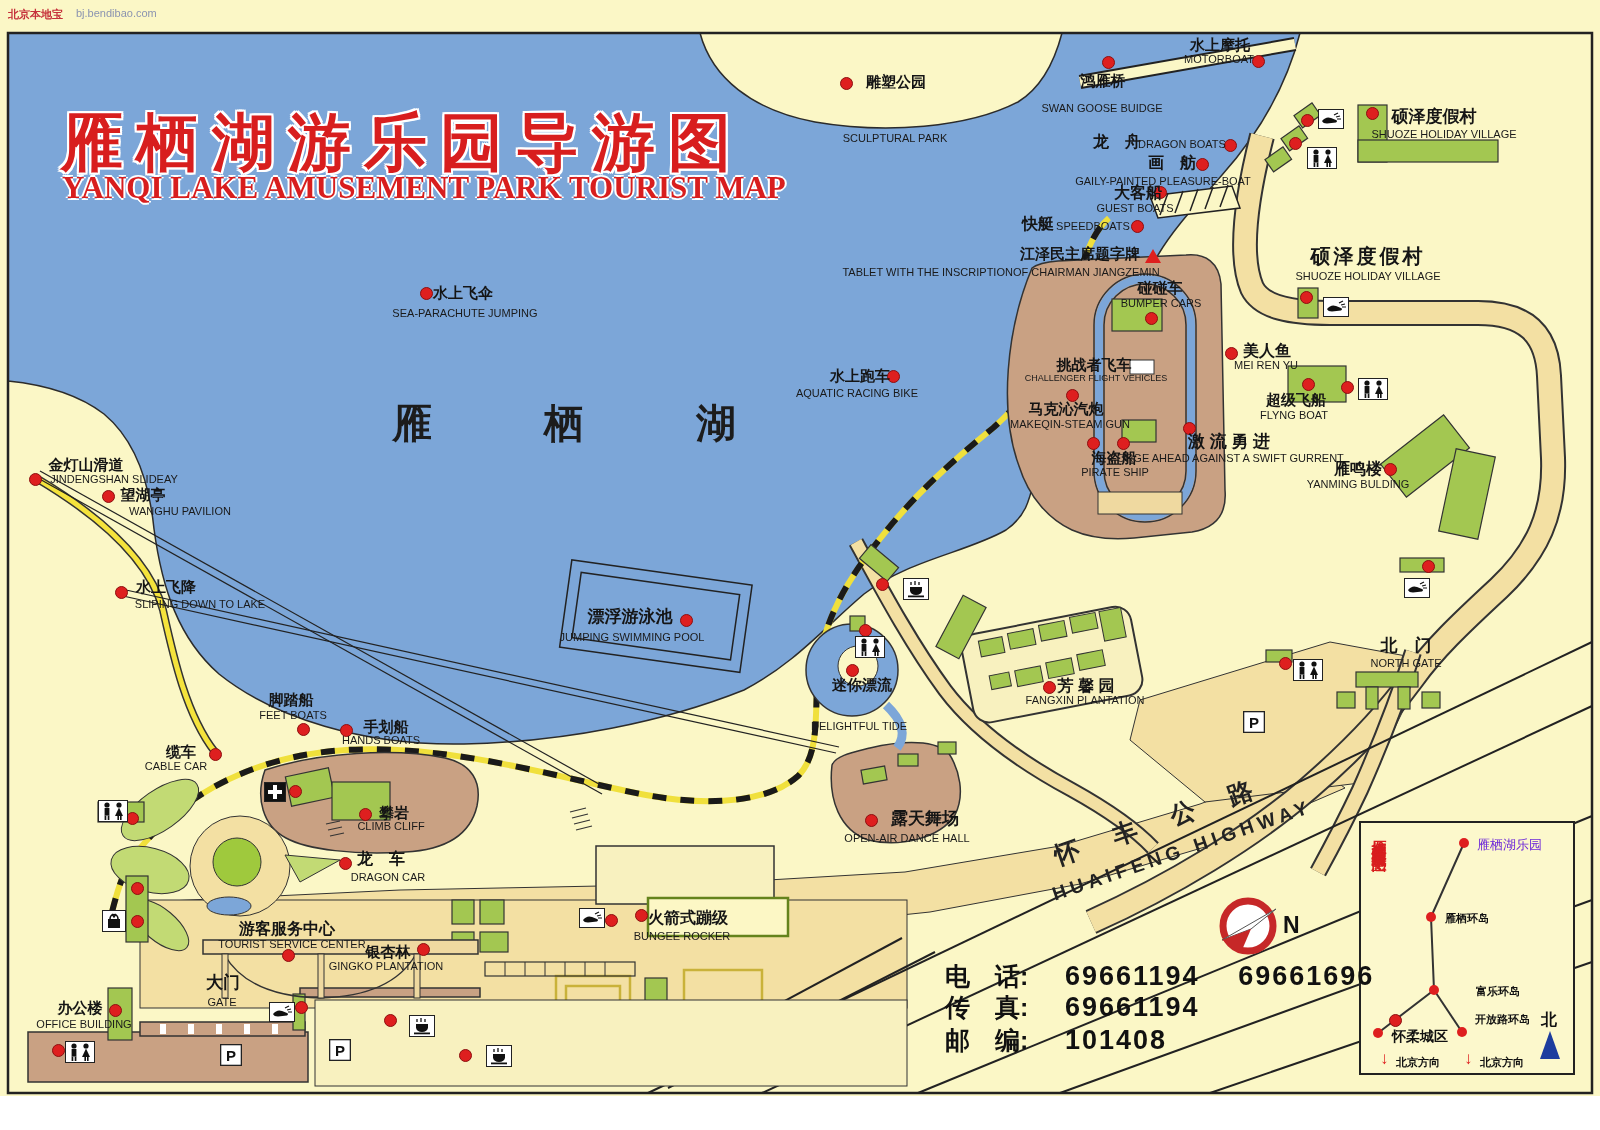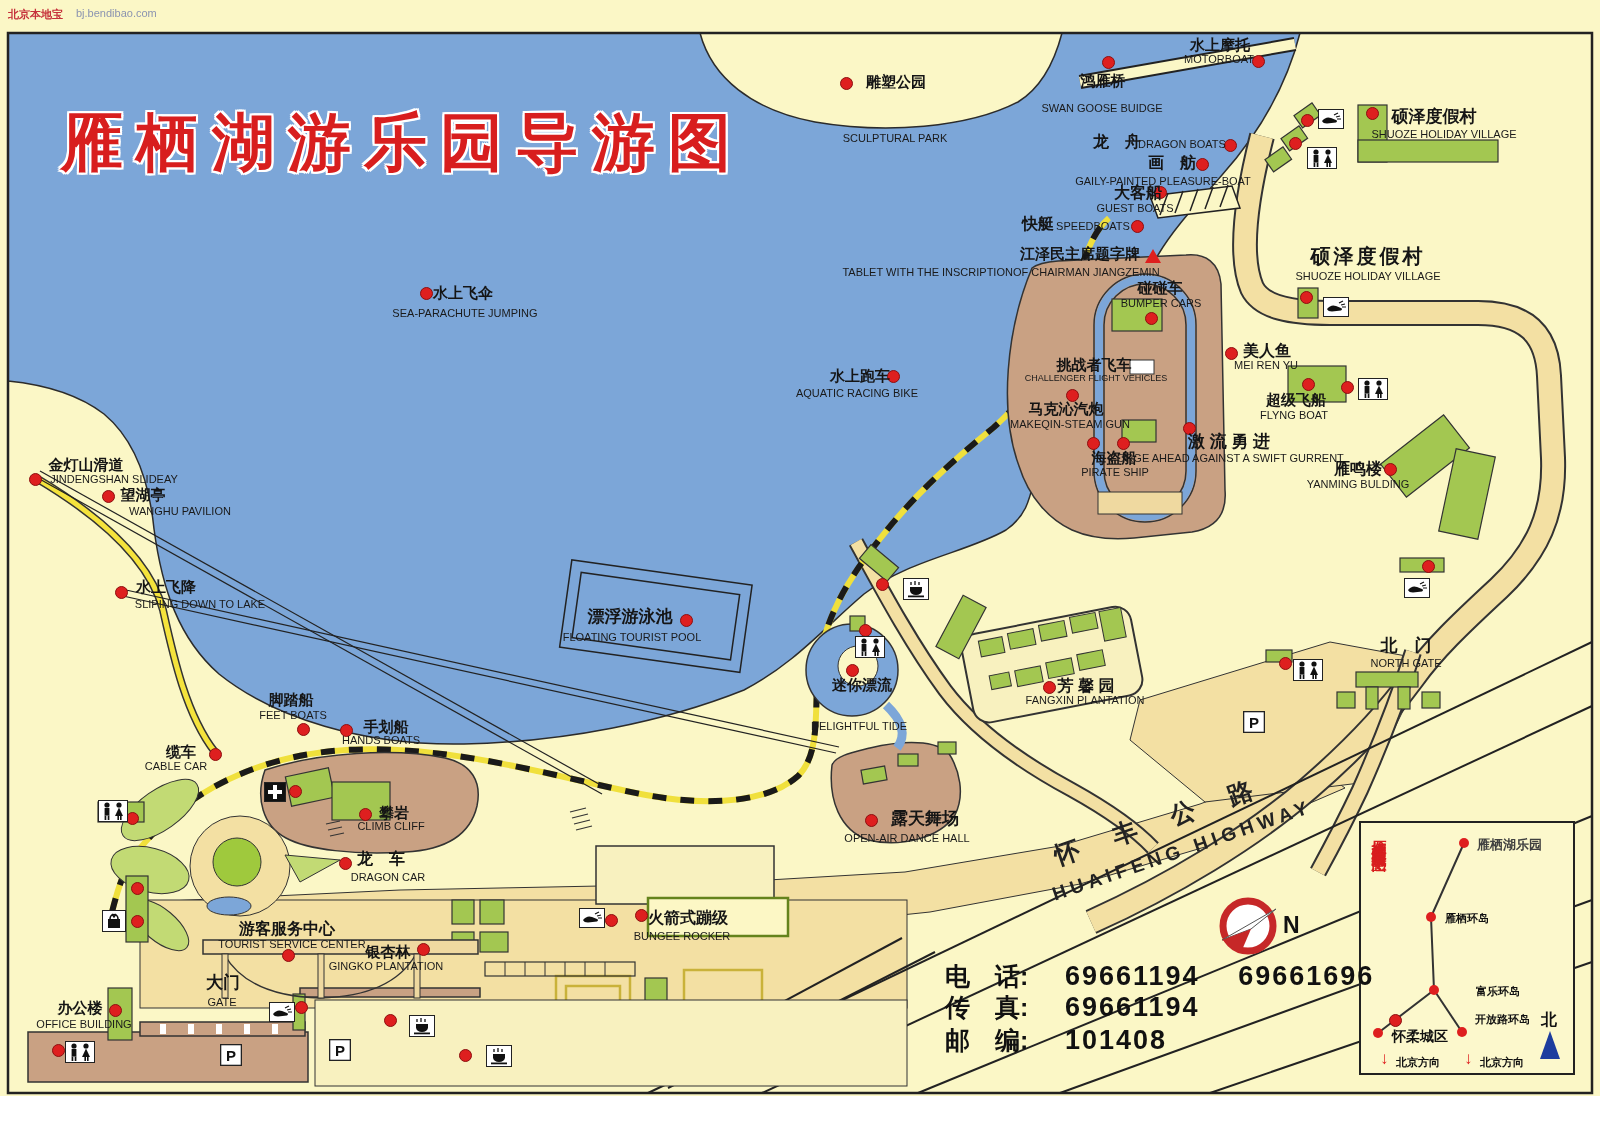--- a/index.html
+++ b/index.html
@@ -26,21 +26,21 @@
   #highway-en{font-size:19px;font-weight:bold;color:#222;letter-spacing:5px;white-space:nowrap;margin-top:8px;}
   #compass-n{position:absolute;left:1283px;top:912px;font-size:23px;font-weight:bold;color:#111;}
   #contact{position:absolute;left:945px;top:958px;color:#111;}
   .c-row{height:33px;white-space:nowrap;}
   .c-label{display:inline-block;width:112px;font-size:25px;font-weight:bold;}
   .c-value{font-size:27px;font-weight:bold;letter-spacing:2px;margin-left:8px;}
   #inset-title{position:absolute;left:1368px;top:828px;writing-mode:vertical-rl;text-orientation:upright;
     font-size:15px;line-height:22px;font-weight:bold;color:#D81E1E;letter-spacing:2px;height:176px;}
   .inode{position:absolute;font-size:11px;font-weight:bold;color:#111;white-space:nowrap;}
   .inode.big{font-size:14px;}
-  .idest{position:absolute;font-size:13px;font-weight:bold;color:#404040;white-space:nowrap;}
+  .idest{position:absolute;font-size:13px;font-weight:normal;color:#6d28d9;white-space:nowrap;}
   .iarrow{position:absolute;font-size:17px;font-weight:bold;color:#DE1F1F;line-height:1;}
   #inset-north{position:absolute;left:1541px;top:1010px;font-size:16px;font-weight:bold;color:#111;}
   #inset-north-arrow{position:absolute;left:1540px;top:1031px;width:0;height:0;
     border-left:10px solid transparent;border-right:10px solid transparent;border-bottom:28px solid #1D3D9E;}
 </style>
 </head>
 <body>
 
 <div id="stage">
 
@@ -245,20 +245,22 @@
     <polygon points="1222,940 1251,929 1242,950" fill="#C62828"></polygon>
   </g>
 
   <rect x="8" y="33" width="1584" height="1060" fill="none" stroke="#222" stroke-width="2.5"></rect>
 </svg>
 
 <div id="map-layer">
   <span class="watermark" id="wm-brand">北京本地宝</span>
   <span class="watermark" id="wm-site">bj.bendibao.com</span>
   <div id="title-zh">雁栖湖游乐园导游图</div>
+  <div id="title-en">YANQI LAKE AMUSEMENT PARK TOURIST MAP</div>
+  <div id="lake-name">雁栖湖</div>
   <div id="highway-label">
     <div id="highway-zh">怀丰公路</div>
     <div id="highway-en">HUAIFENG HIGHWAY</div>
   </div>
   <div id="compass-n">N</div>
   <div id="contact">
     <div class="c-row"><span class="c-label">电　话:</span><span class="c-value">69661194　 69661696</span></div>
     <div class="c-row"><span class="c-label">传　真:</span><span class="c-value">69661194</span></div>
     <div class="c-row"><span class="c-label">邮　编:</span><span class="c-value">101408</span></div>
   </div>
@@ -321,21 +323,21 @@
       <div class="zh" style="left: 86px; top: 457px; font-size: 15px;">金灯山滑道</div>
       <div class="en" style="left: 114px; top: 473px; font-size: 11px;">JINDENGSHAN SLIDEAY</div>
       <div class="dot" style="left: 102px; top: 490px;"></div>
       <div class="zh" style="left: 143px; top: 487px; font-size: 15px;">望湖亭</div>
       <div class="en" style="left: 180px; top: 505px; font-size: 11px;">WANGHU PAVILION</div>
       <div class="dot" style="left: 115px; top: 586px;"></div>
       <div class="zh" style="left: 166px; top: 579px; font-size: 15px;">水上飞降</div>
       <div class="en" style="left: 200px; top: 598px; font-size: 11px;">SLIPING DOWN TO LAKE</div>
       <div class="dot" style="left: 680px; top: 614px;"></div>
       <div class="zh" style="left: 630px; top: 608px; font-size: 17px;">漂浮游泳池</div>
-      <div class="en" style="left: 632px; top: 631px; font-size: 11px;">FLOATING TOURIST POOL</div>
+      <div class="en" style="left: 632px; top: 631px; font-size: 11px;">JUMPING SWIMMING POOL</div>
       <div class="dot" style="left: 846px; top: 664px;"></div>
       <div class="zh" style="left: 862px; top: 677px; font-size: 15px;">迷你漂流</div>
       <div class="en" style="left: 859px; top: 696px; font-size: 11px; margin-top: 24px;">DELIGHTFUL TIDE</div>
       <div class="dot" style="left: 1043px; top: 681px;"></div>
       <div class="zh" style="left: 1086px; top: 677px; font-size: 16px;">芳 馨 园</div>
       <div class="en" style="left: 1085px; top: 694px; font-size: 11px;">FANGXIN PLANTATION</div>
       <div class="zh" style="left: 1406px; top: 637px; font-size: 17px;">北　门</div>
       <div class="en" style="left: 1406px; top: 657px; font-size: 11px;">NORTH GATE</div>
       <div class="dot" style="left: 297px; top: 723px;"></div>
       <div class="zh" style="left: 291px; top: 692px; font-size: 15px;">脚踏船</div>

